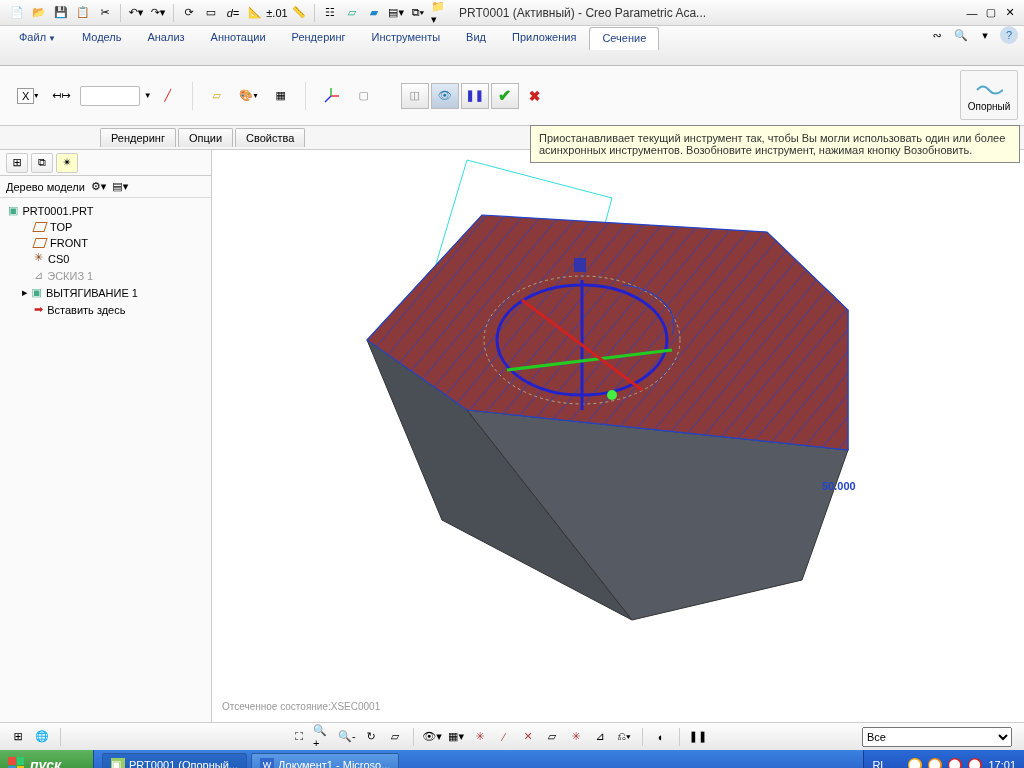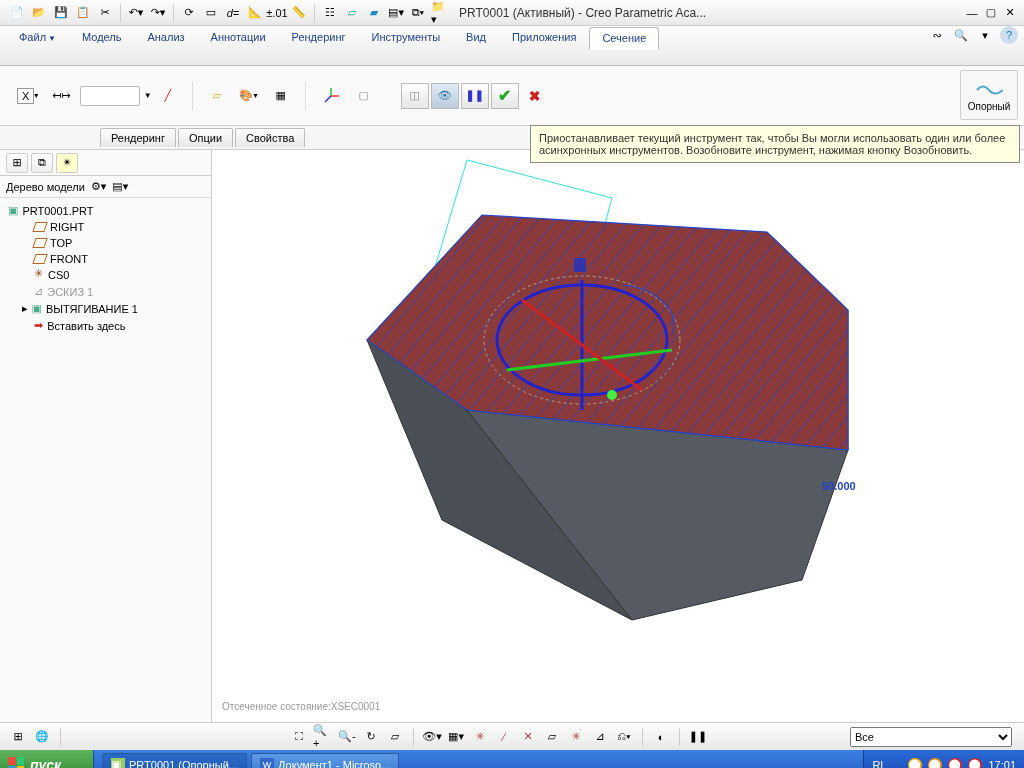--- a/index.html
+++ b/index.html
@@ -54,21 +54,21 @@
 .csys-icon::before { content:"✳"; color:#8b4513; font-size:11px; position:absolute; top:-3px; }
 
 .viewport { flex:1; background:#fff; position:relative; overflow:hidden; }
 .status-note { position:absolute; left:10px; bottom:10px; color:#999; font-size:10px; }
 .dim-label { position:absolute; left:610px; top:330px; color:#2244cc; font-size:11px; font-weight:bold; }
 
 
 .bottom-toolbar { height:28px; background:linear-gradient(#fdfdfd,#e8e8e8); border-top:1px solid #ccc; display:flex; align-items:center; padding:0 6px; }
 .bottom-toolbar .tb { width:22px; height:20px; margin:0 1px; display:flex; align-items:center; justify-content:center; cursor:pointer; border:1px solid transparent; border-radius:2px;}
 .bottom-toolbar .sep { width:1px; height:18px; background:#ccc; margin:0 6px; }
-.layer-select { margin-left:auto; margin-right:6px; height:20px; font-size:11px; width:162px; }
+.layer-select { margin-left:auto; margin-right:6px; height:20px; font-size:11px; width:150px; }
 
 
 .taskbar { height:30px; background:linear-gradient(#3a81e0,#245bc6); display:flex; align-items:center; color:#fff; font-size:11px; }
 .start-btn { height:30px; width:94px; background:linear-gradient(#5fb45f,#2d8a2d); display:flex; align-items:center; padding:12px 8px; font-weight:bold; font-style:italic; font-size:14px; border-right:1px solid #1a4a9c; cursor:pointer;}
 .start-flag { width:16px; height:16px; margin-right:6px; display:grid; grid-template:1fr 1fr/1fr 1fr; gap:1px; }
 .start-flag span:nth-child(1){background:#e74c3c;} .start-flag span:nth-child(2){background:#2ecc71;} .start-flag span:nth-child(3){background:#3498db;} .start-flag span:nth-child(4){background:#f1c40f;}
 .task-item { height:24px; background:linear-gradient(#5a9ae6,#3a7ad0); border:1px solid #2a5aa0; border-radius:2px; margin:0 2px; padding:0 8px; display:flex; align-items:center; gap:4px; cursor:pointer; max-width:160px; overflow:hidden; white-space:nowrap; }
 .task-item.active { background:linear-gradient(#2a6ac6,#1a5ab6); }
 .tray { margin-left:auto; display:flex; align-items:center; gap:6px; padding:0 8px; height:30px; background:linear-gradient(#2a6ad6,#1a4ab6); border-left:1px solid #1a3a8c;}
 .tray-icon { width:14px; height:14px; border-radius:50%; }
@@ -187,24 +187,20 @@
       <span>⚙▾</span>
       <span>▤▾</span>
     </div>
     <div class="tree">
       <div class="tree-item root">
           <span style="color:#4a8">▣</span>
           <span>PRT0001.PRT</span>
         </div>
       <div class="tree-item sub">
           <span class="datum-icon"></span>
-          <span>RIGHT</span>
-        </div>
-      <div class="tree-item sub">
-          <span class="datum-icon"></span>
           <span>TOP</span>
         </div>
       <div class="tree-item sub">
           <span class="datum-icon"></span>
           <span>FRONT</span>
         </div>
       <div class="tree-item sub">
           <span class="csys-icon"></span>
           <span>CS0</span>
         </div>

